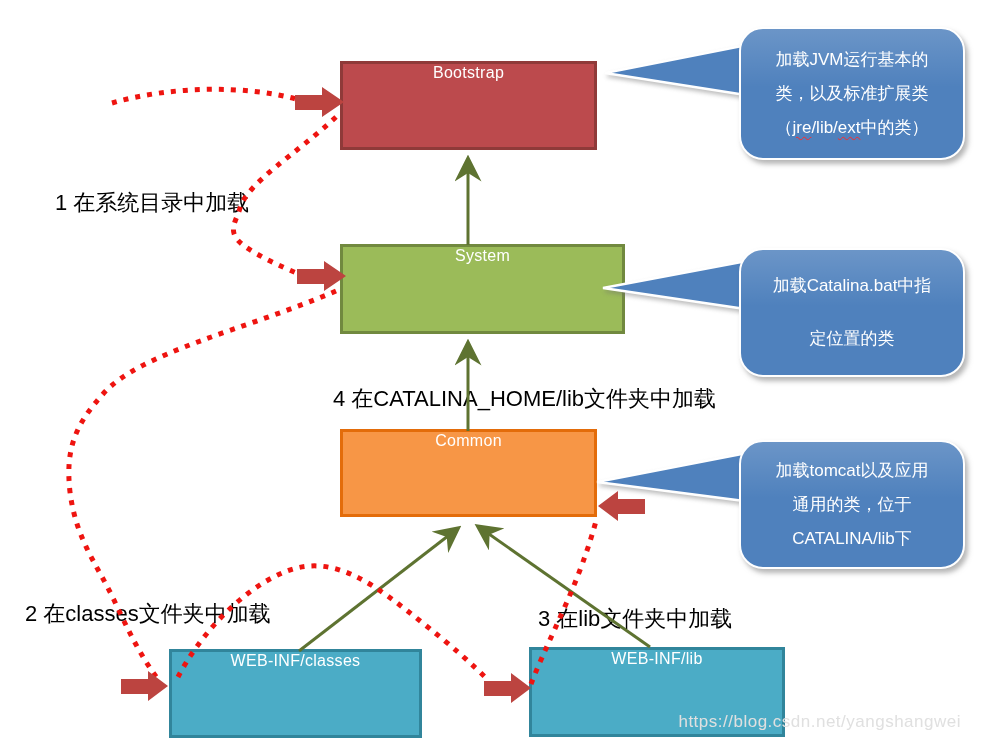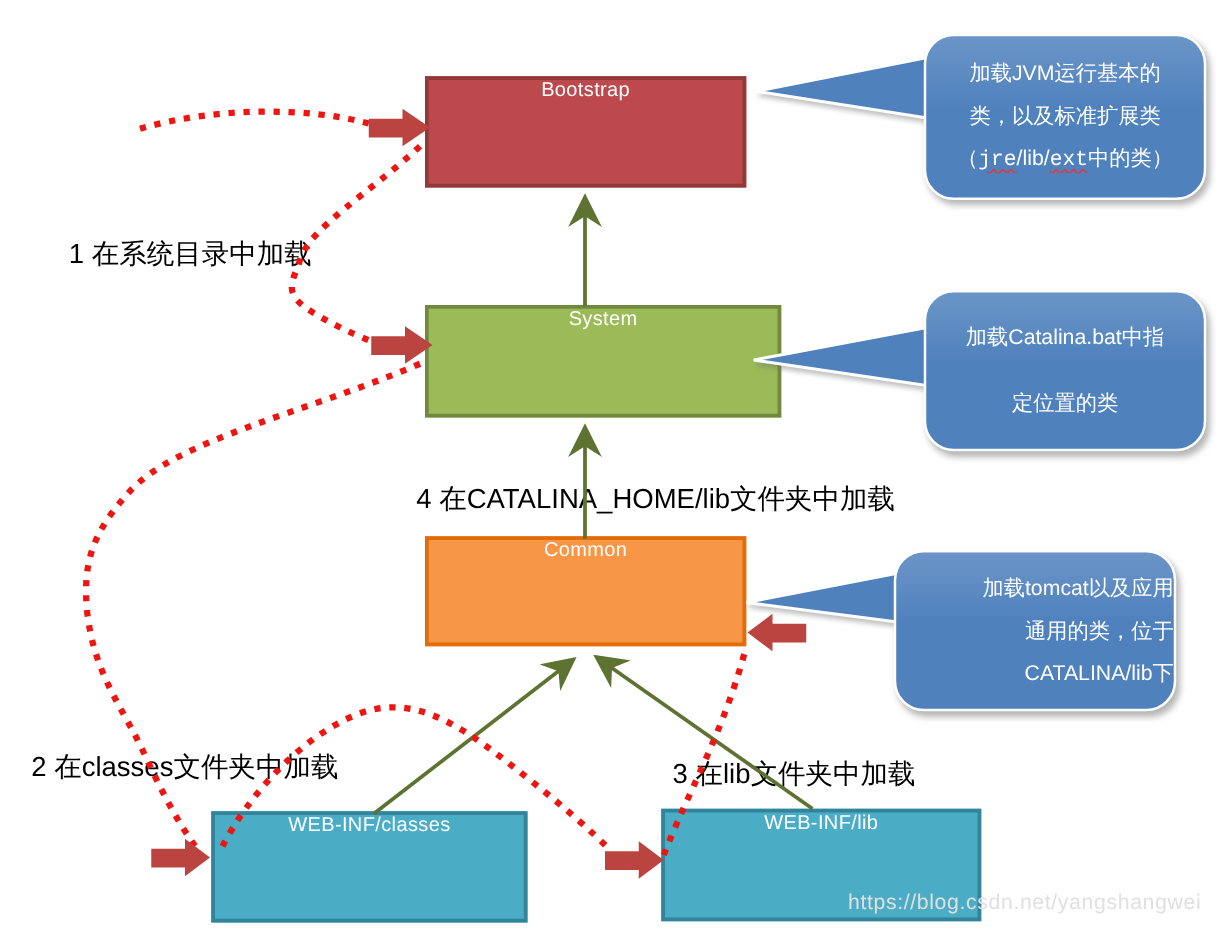--- a/index.html
+++ b/index.html
@@ -42,25 +42,25 @@
   .callout{
     position:absolute;z-index:4;box-sizing:border-box;
     width:226px;border-radius:24px;
     background:linear-gradient(rgba(255,255,255,.16),rgba(255,255,255,0) 45%) var(--callout-fill);
     border:2px solid #fff;
     box-shadow:3px 4px 5px rgba(110,110,110,.5);
     color:var(--callout-text);font-size:17px;line-height:34px;text-align:center;
     display:flex;flex-direction:column;justify-content:center;
   }
   .callout-1{left:739px;top:27px;height:133px;}
-  .callout-2{left:739px;top:232px;height:129px;gap:19px;}
-  .callout-3{left:715px;top:440px;height:129px;text-align:right;}
+  .callout-2{left:739px;top:248px;height:129px;gap:19px;}
+  .callout-3{left:739px;top:440px;height:129px;}
   .squiggle{
     text-decoration:underline;text-decoration-style:wavy;
-    text-decoration-color:#ff2a2a;text-decoration-thickness:1px;text-underline-offset:3px;font-family:Liberation Mono, monospace;
+    text-decoration-color:#ff2a2a;text-decoration-thickness:1px;text-underline-offset:3px;
   }
   
   .watermark{position:absolute;right:22px;top:712px;z-index:5;
     color:var(--watermark-color);font-size:17px;letter-spacing:.5px;}
 </style>
 </head>
 <body>
 
 <div class="stage">
 

